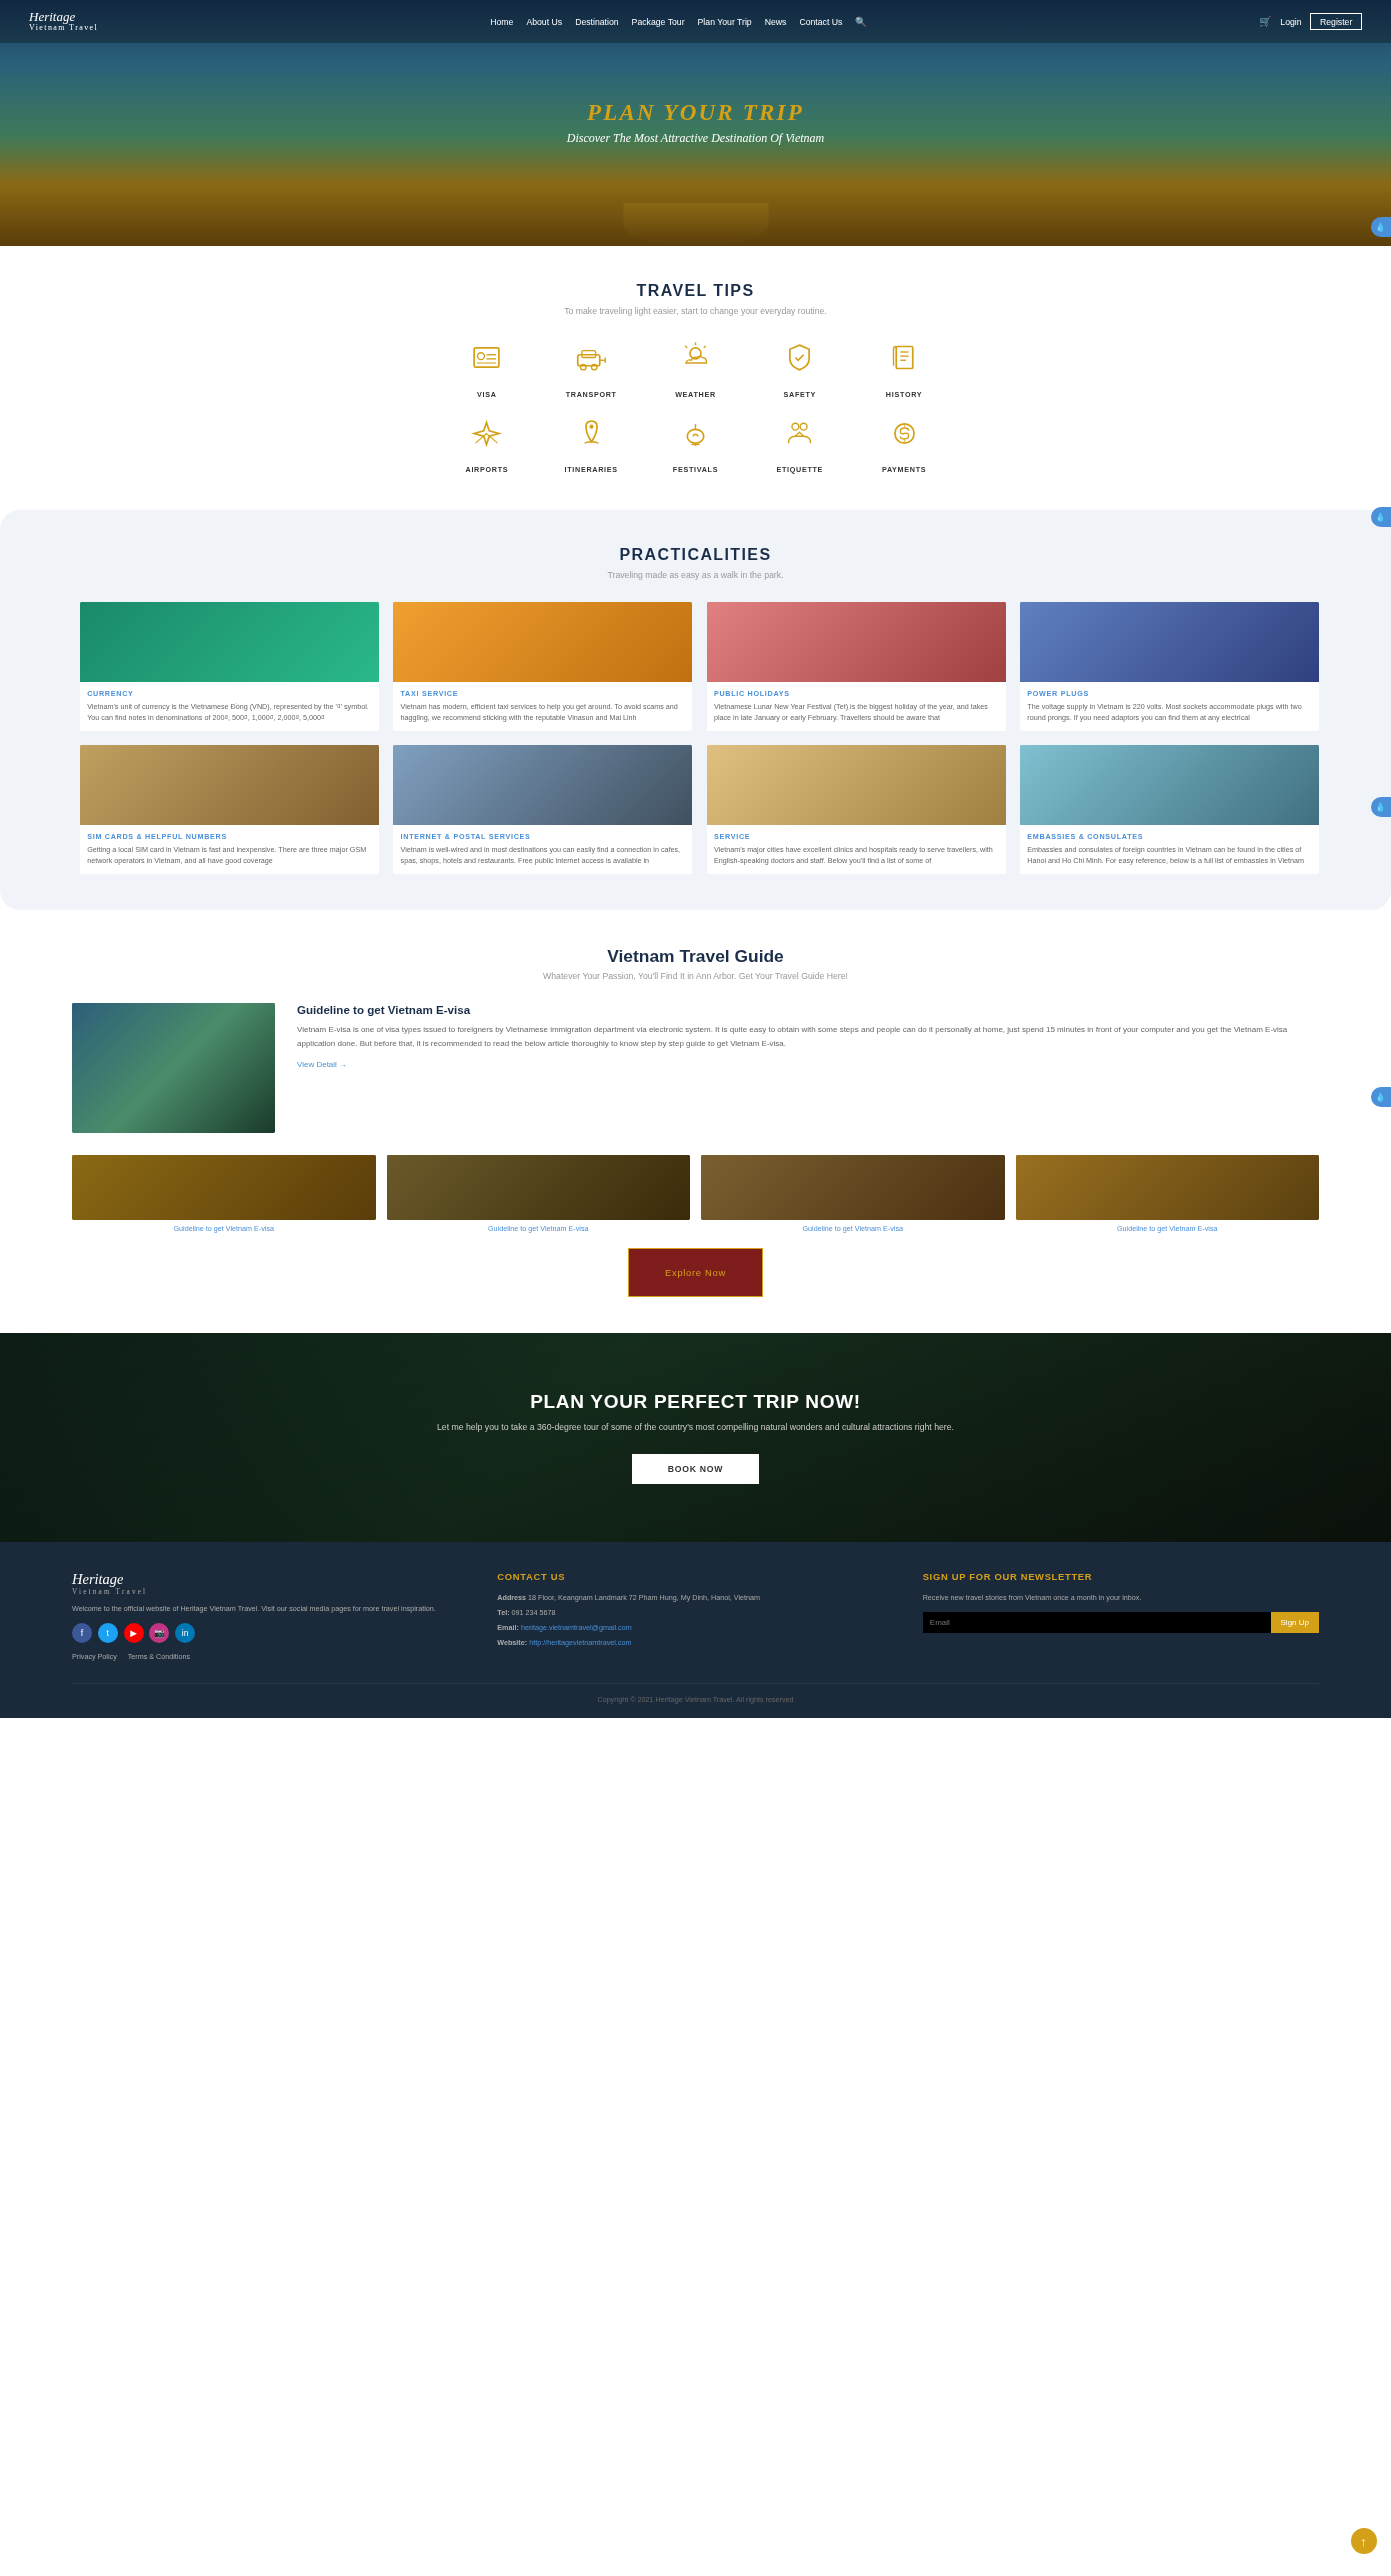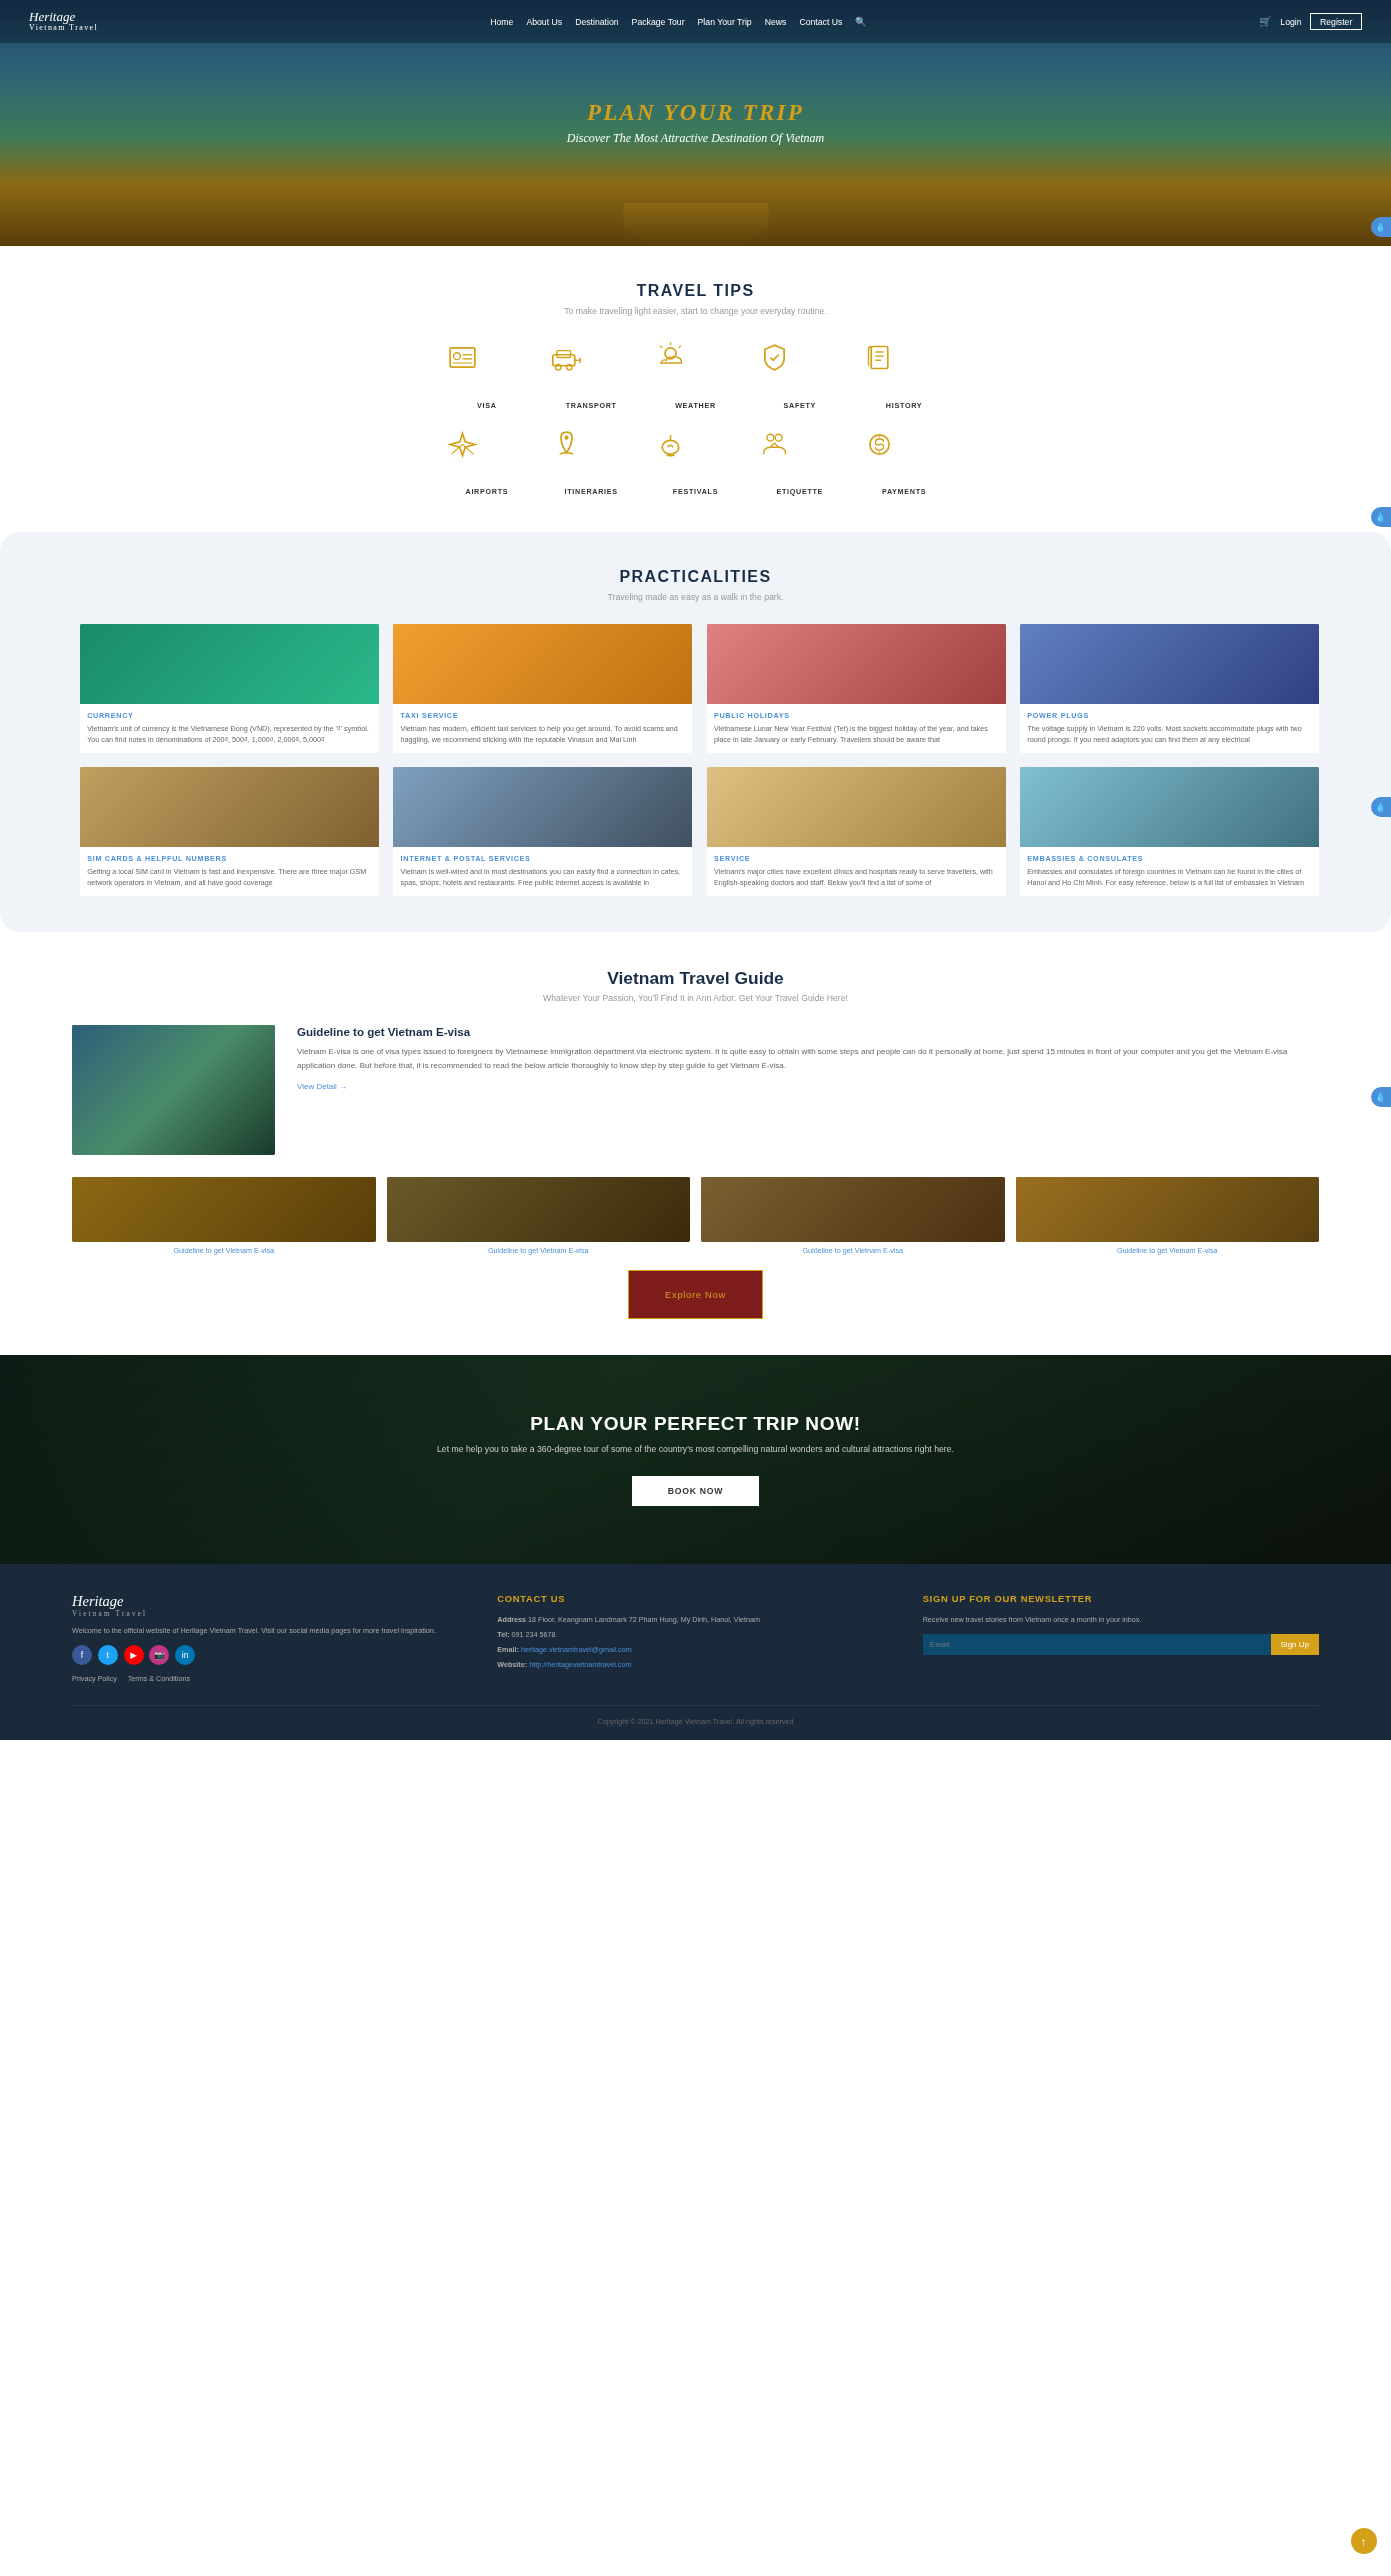--- a/index.html
+++ b/index.html
@@ -41,21 +41,21 @@
     .hero-subtitle { color: #fff; font-family: Georgia, serif; font-size: 12px; font-style: italic; margin-top: 4.3px; }
 
     
     section { padding: 36px 72px; border-radius: 20px; }
 
     
     .travel-tips { background: #fff; text-align: center; }
     .section-title { font-size: 16px; font-weight: bold; color: #1a2e4a; letter-spacing: 1.4px; margin-bottom: 5.8px; }
     .section-subtitle { font-size: 8.7px; color: #999; margin-bottom: 22px; }
     .tips-grid { display: grid; grid-template-columns: repeat(5, 1fr); gap: 14.5px; max-width: 507px; margin: 0 auto; }
-    .tip-item { display: flex; flex-direction: column; gap: 23px; cursor: pointer; }
+    .tip-item { display: flex; flex-direction: column; align-items: center; gap: 12px; cursor: pointer; }
     .tip-icon { width: 40px; height: 40px; display: flex; align-items: center; justify-content: center; }
     .tip-icon svg { width: 33px; height: 33px; fill: #d4a017; }
     .tip-label { font-size: 7.2px; font-weight: bold; letter-spacing: 0.7px; color: #333; }
 
     
     .practicalities { background: #f0f4f8; text-align: center; }
     .prac-grid { display: grid; grid-template-columns: repeat(4, 1fr); gap: 14.5px; margin-top: 14.5px; text-align: left; padding-left: 8px; }
     .prac-card { background: #fff; overflow: hidden; border-radius: 1.4px; }
     .prac-img-placeholder { width: 100%; height: 80px; }
     .prac-body { padding: 7.2px; }
@@ -102,21 +102,21 @@
     .social-yt { background: #ff0000; }
     .social-ig { background: #c13584; }
     .social-li { background: #0077b5; text-align: center; }
     .footer-links { display: flex; gap: 11px; }
     .footer-links a { font-size: 7.2px; color: #aaa; text-decoration: none; }
     .footer-section-title { color: #d4a017; font-size: 9.4px; font-weight: bold; letter-spacing: 0.7px; margin-bottom: 11px; }
     .footer-contact p { font-size: 7.2px; color: #aaa; margin-bottom: 4.3px; line-height: 1.5; }
     .footer-contact a { color: #4a90d9; text-decoration: none; font-size: 7.2px; }
     .newsletter-desc { font-size: 7.2px; color: #aaa; margin-bottom: 8.7px; line-height: 1.5; }
     .newsletter-form { display: flex; gap: 0; }
-    .newsletter-input { flex: 1; padding: 5.8px 7.2px; font-size: 8px; border: none; background: #0c4a6e; color: #ccc; }
+    .newsletter-input { flex: 1; padding: 5.8px 7.2px; font-size: 8px; border: none; background: #000000; color: #ccc; }
     .newsletter-btn { background: #d4a017; color: #fff; border: none; padding: 5.8px 10px; font-size: 8px; cursor: pointer; }
     .footer-bottom { border-top: 0.7px solid #2a3a4a; padding-top: 11px; text-align: center; font-size: 7.2px; color: #666; }
 
     
     .side-widget {
       position: fixed; right: 0; z-index: 200;
       width: 20px; height: 20px; background: #4a90d9; border-radius: 50% 0 0 50%;
       display: flex; align-items: center; justify-content: center; cursor: pointer;
     }
     .side-widget-1 { top: 217px; }

